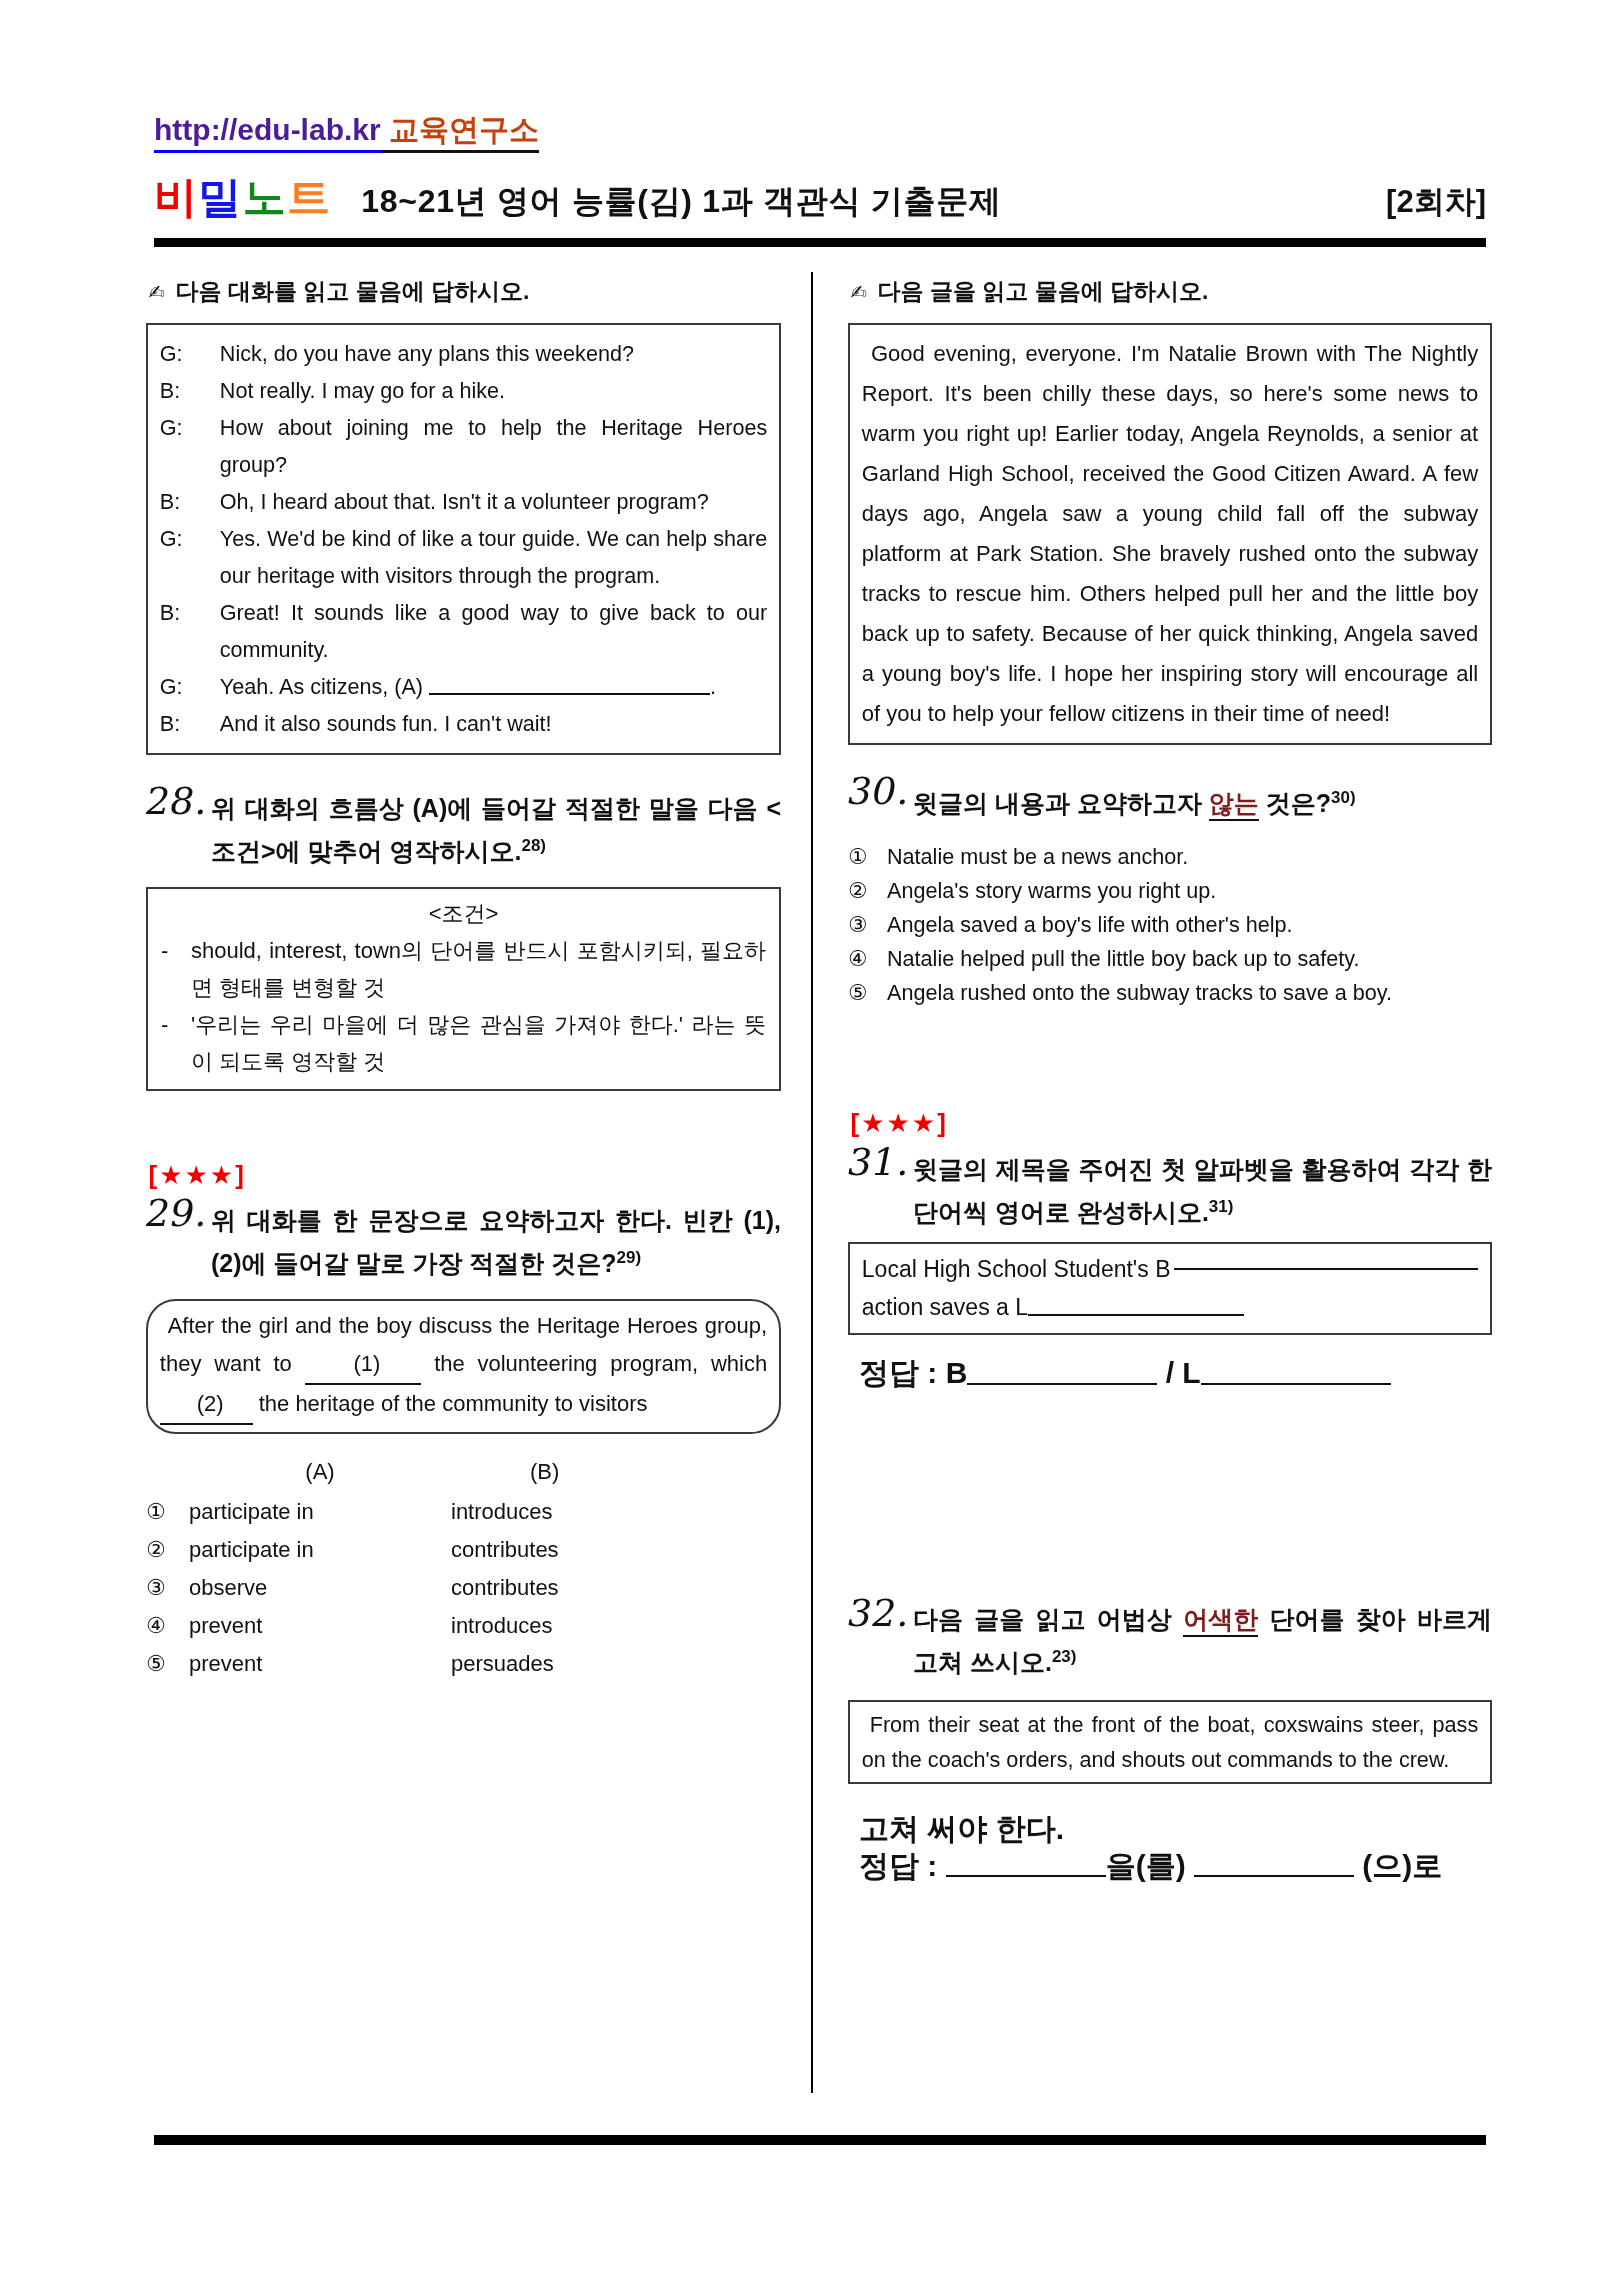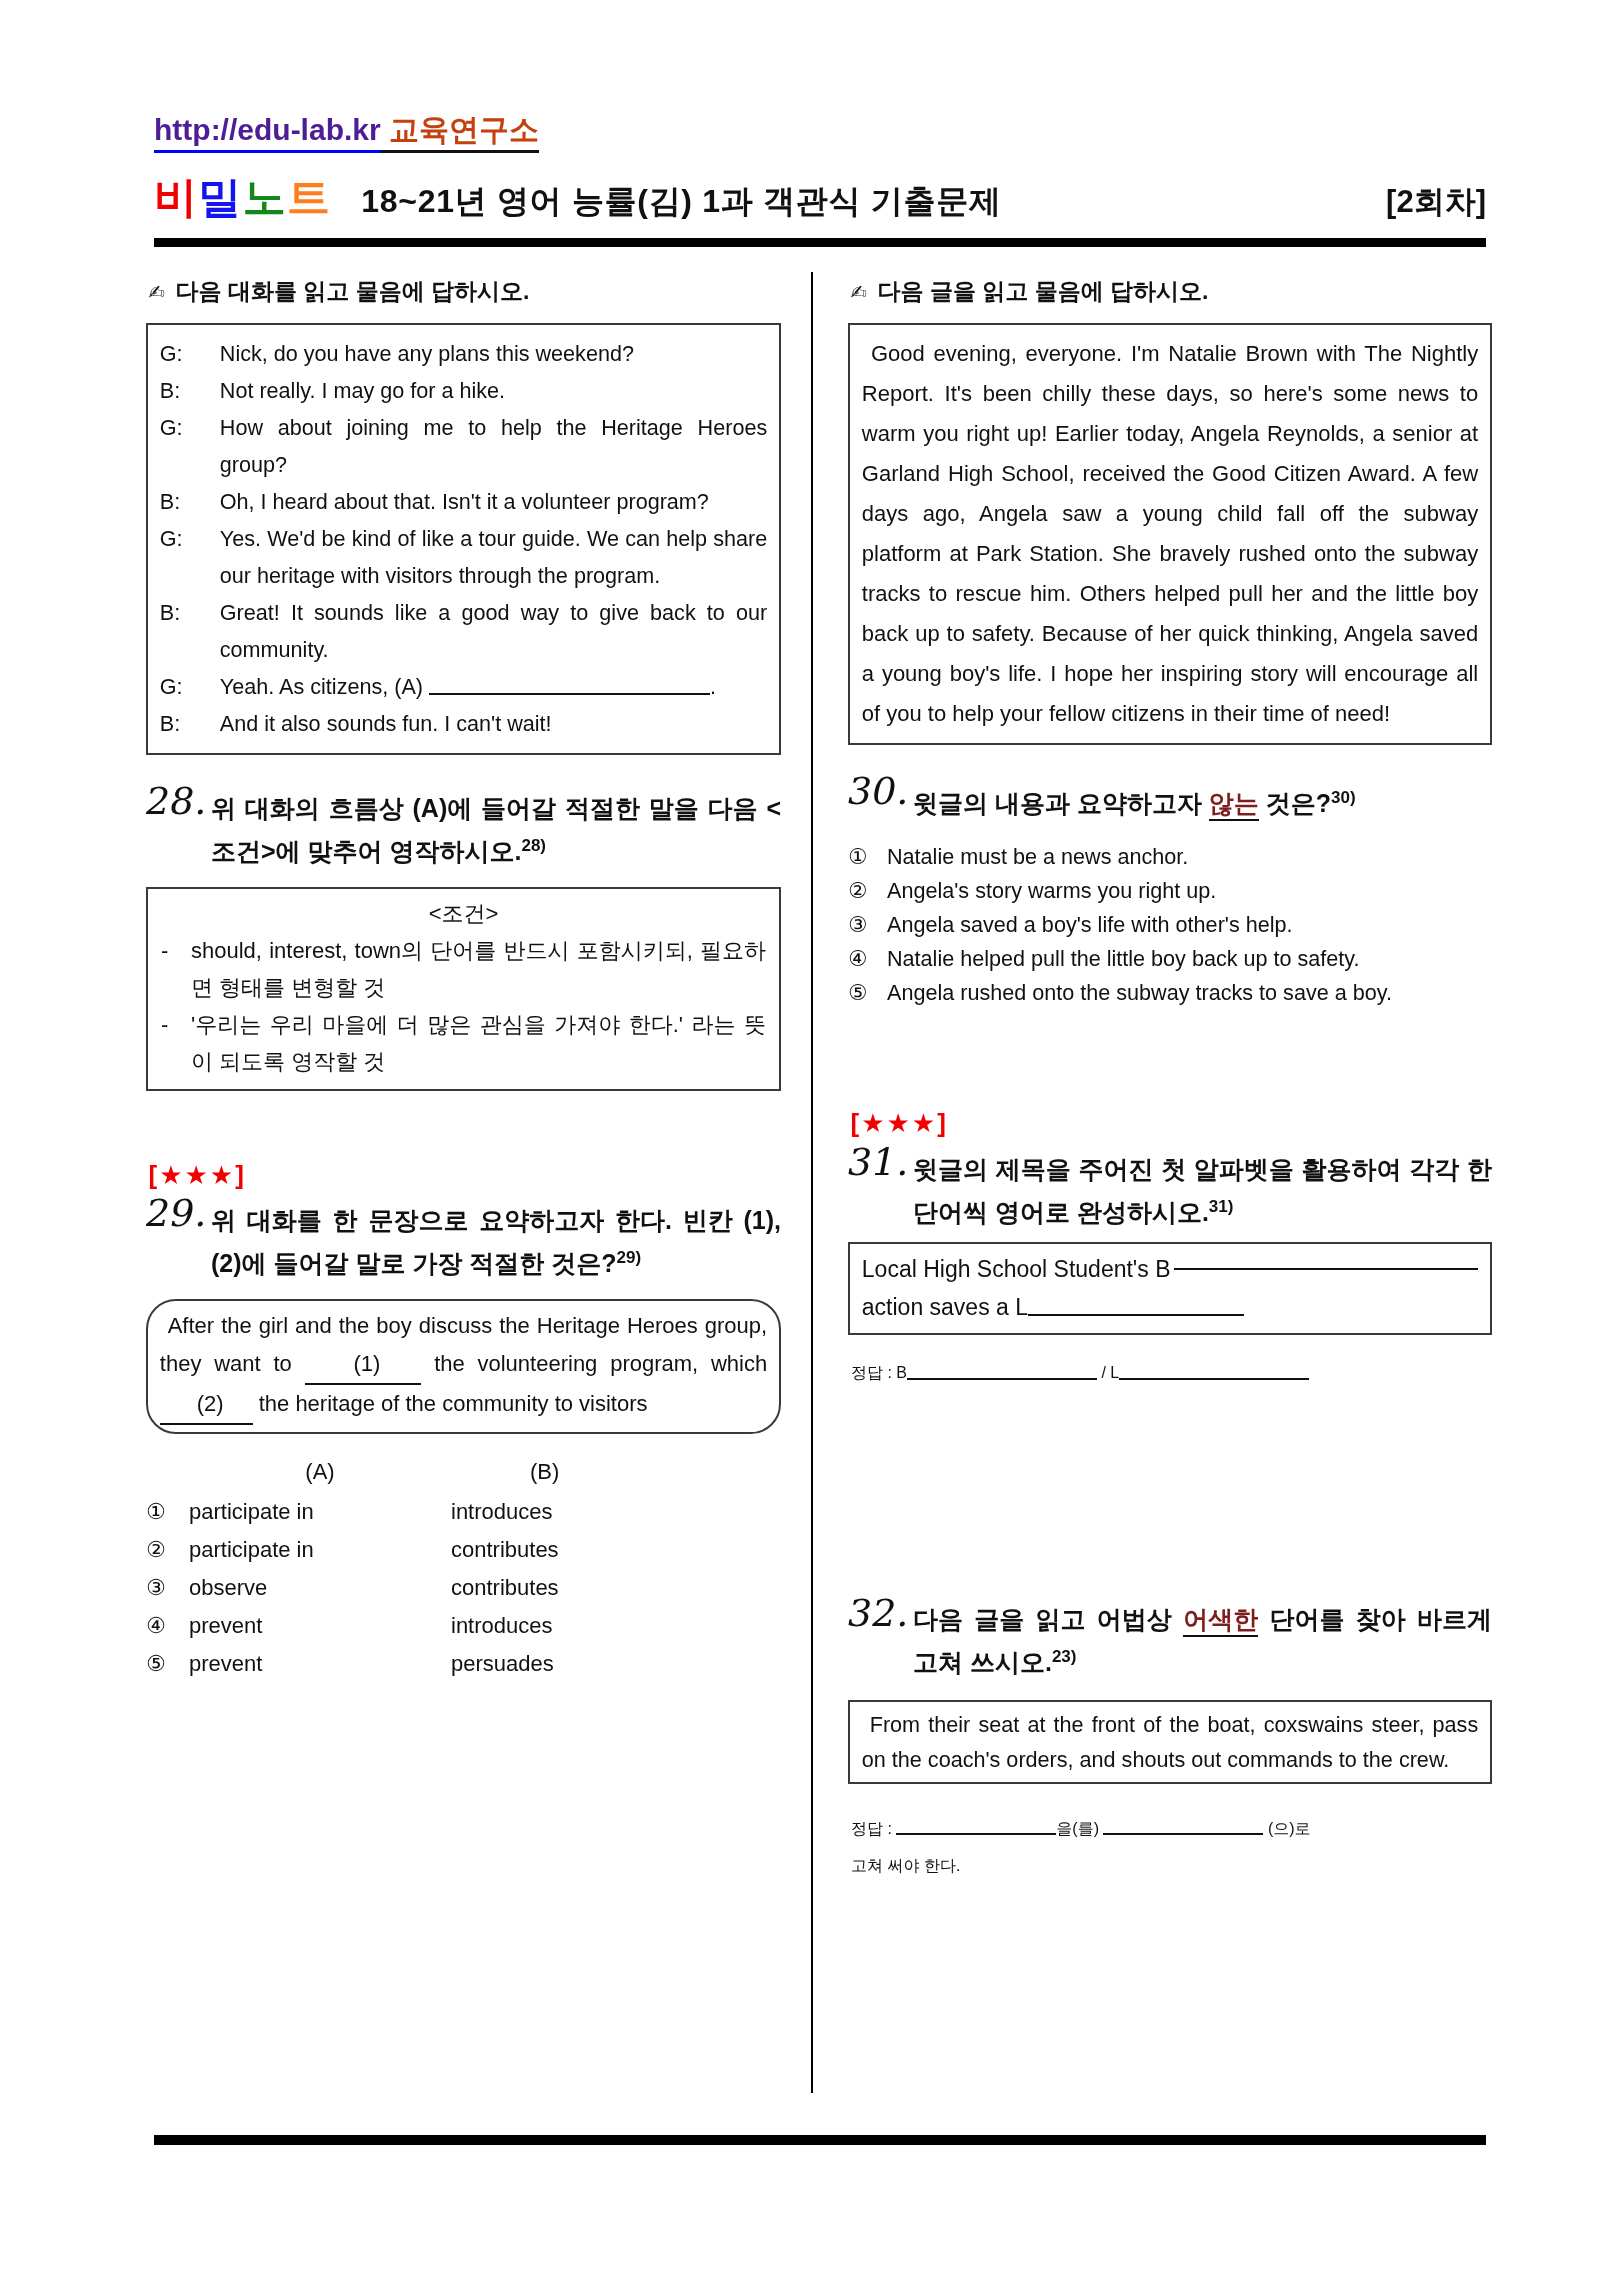--- a/index.html
+++ b/index.html
@@ -60,21 +60,21 @@
   .psg-box { margin-top:15.7px; padding:9.2px 11.8px; font-size:22px; line-height:40px; }
   .psg-box p { text-indent:9.2px; }
   .q30 { margin-top:34px; }
   .q30opts { margin-top:18.3px; font-size:21.6px; }
   .q30opt { display:grid; grid-template-columns:39px 1fr; line-height:34px; }
   .stars-right { margin-top:98px; }
   .q31 { margin-top:10.5px; }
   .q31-box { margin-top:10.5px; padding:6.5px 11.8px; font-size:23px; line-height:38px; }
   .q31-l1 { display:flex; }
   .q31-l1 .blank { flex:1; margin-left:3.9px; }
-  .ans-line { margin-top:19.6px; font-size:16px; line-height:37px; margin-left:3px; }
+  .ans-line { margin-top:19.6px; font-size:30px; line-height:37px; margin-left:11px;font-weight:bold; }
   .q32 { margin-top:209px; }
   .q32-box { margin-top:18.3px; padding:5.2px 11.8px; font-size:21.6px; line-height:35px; }
   .q32-box p { text-indent:7.9px; }
   .q32-ans { margin-top:26px; }
 </style>
 </head>
 <body>
 
 <div class="page">
 
@@ -250,18 +250,18 @@
 
     <div class="qhead q32">
       <span class="qnum">32.</span><span>다음 글을 읽고 어법상 </span><span class="hot">어색한</span><span> 단어를 찾아 바르게 고쳐 쓰시오.</span><span class="sup">23)</span>
     </div>
 
     <div class="box q32-box">
       <p>From their seat at the front of the boat, coxswains steer, pass on the coach's orders, and shouts out commands to the crew.</p>
     </div>
 
     <div class="ans-line q32-ans">
+      <div>고쳐 써야 한다.</div>
       <div><span>정답 : </span><span class="blank" style="width:160px;"></span><span>을(를) </span><span class="blank" style="width:160px;"></span><span> (으)로</span></div>
-      <div>고쳐 써야 한다.</div>
     </div>
   </div>
 </div>
 
 
 </body></html>

